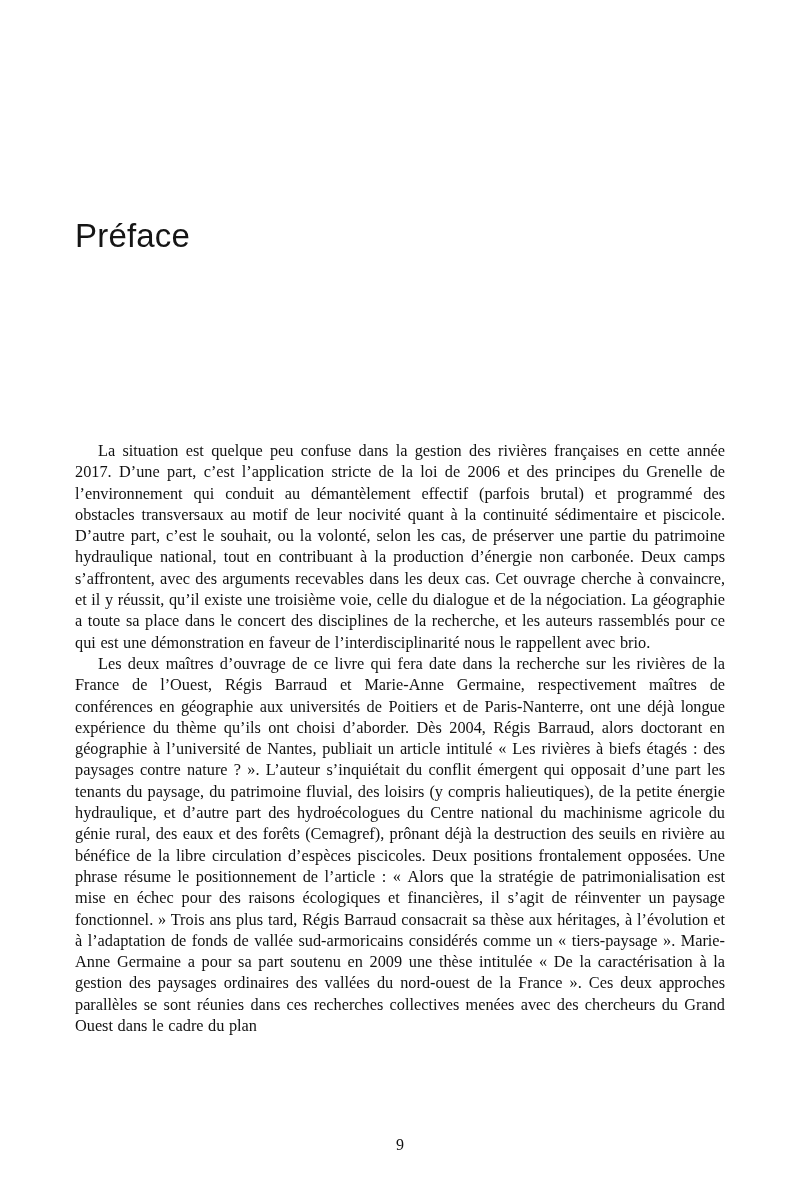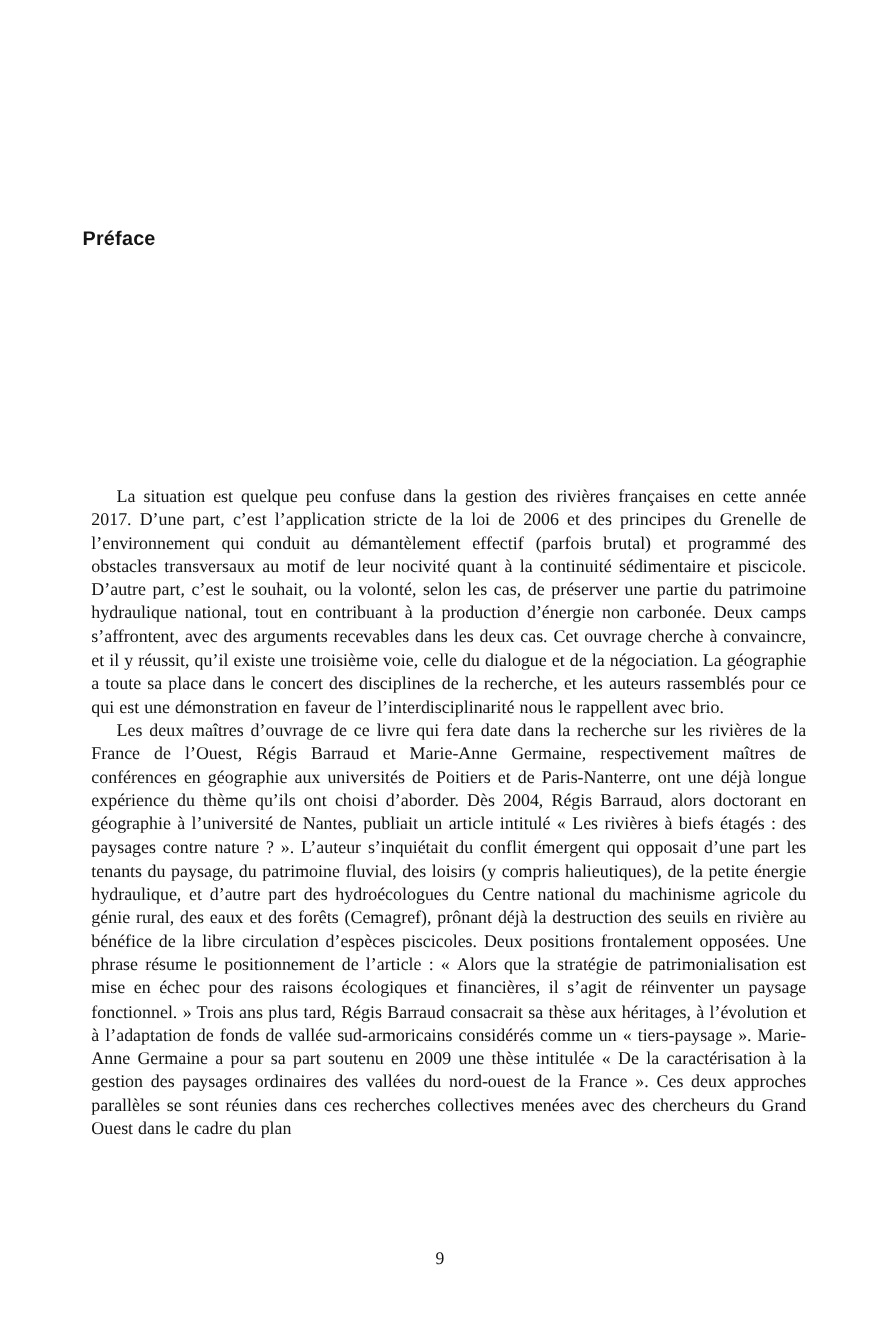--- a/index.html
+++ b/index.html
@@ -12,28 +12,28 @@
     width: 800px;
     height: 1200px;
     background: #ffffff;
     overflow: hidden;
   }
   .page-title {
     position: absolute;
     left: 75px;
     top: 195px;
     font-family: "Liberation Sans", "DejaVu Sans", sans-serif;
-    font-weight: 700;
-    font-size: 18px;
+    font-weight: 400;
+    font-size: 33px;
     letter-spacing: 0.2px;
     color: #151515;
   }
   .body-text {
     position: absolute;
-    left: 83px;
+    left: 75px;
     top: 440px;
     width: 650px;
     font-family: "Liberation Serif", "DejaVu Serif", serif;
     font-size: 16.3px;
     line-height: 21.3px;
     color: #111111;
   }
   .body-text p {
     margin: 0;
     text-indent: 23px;

